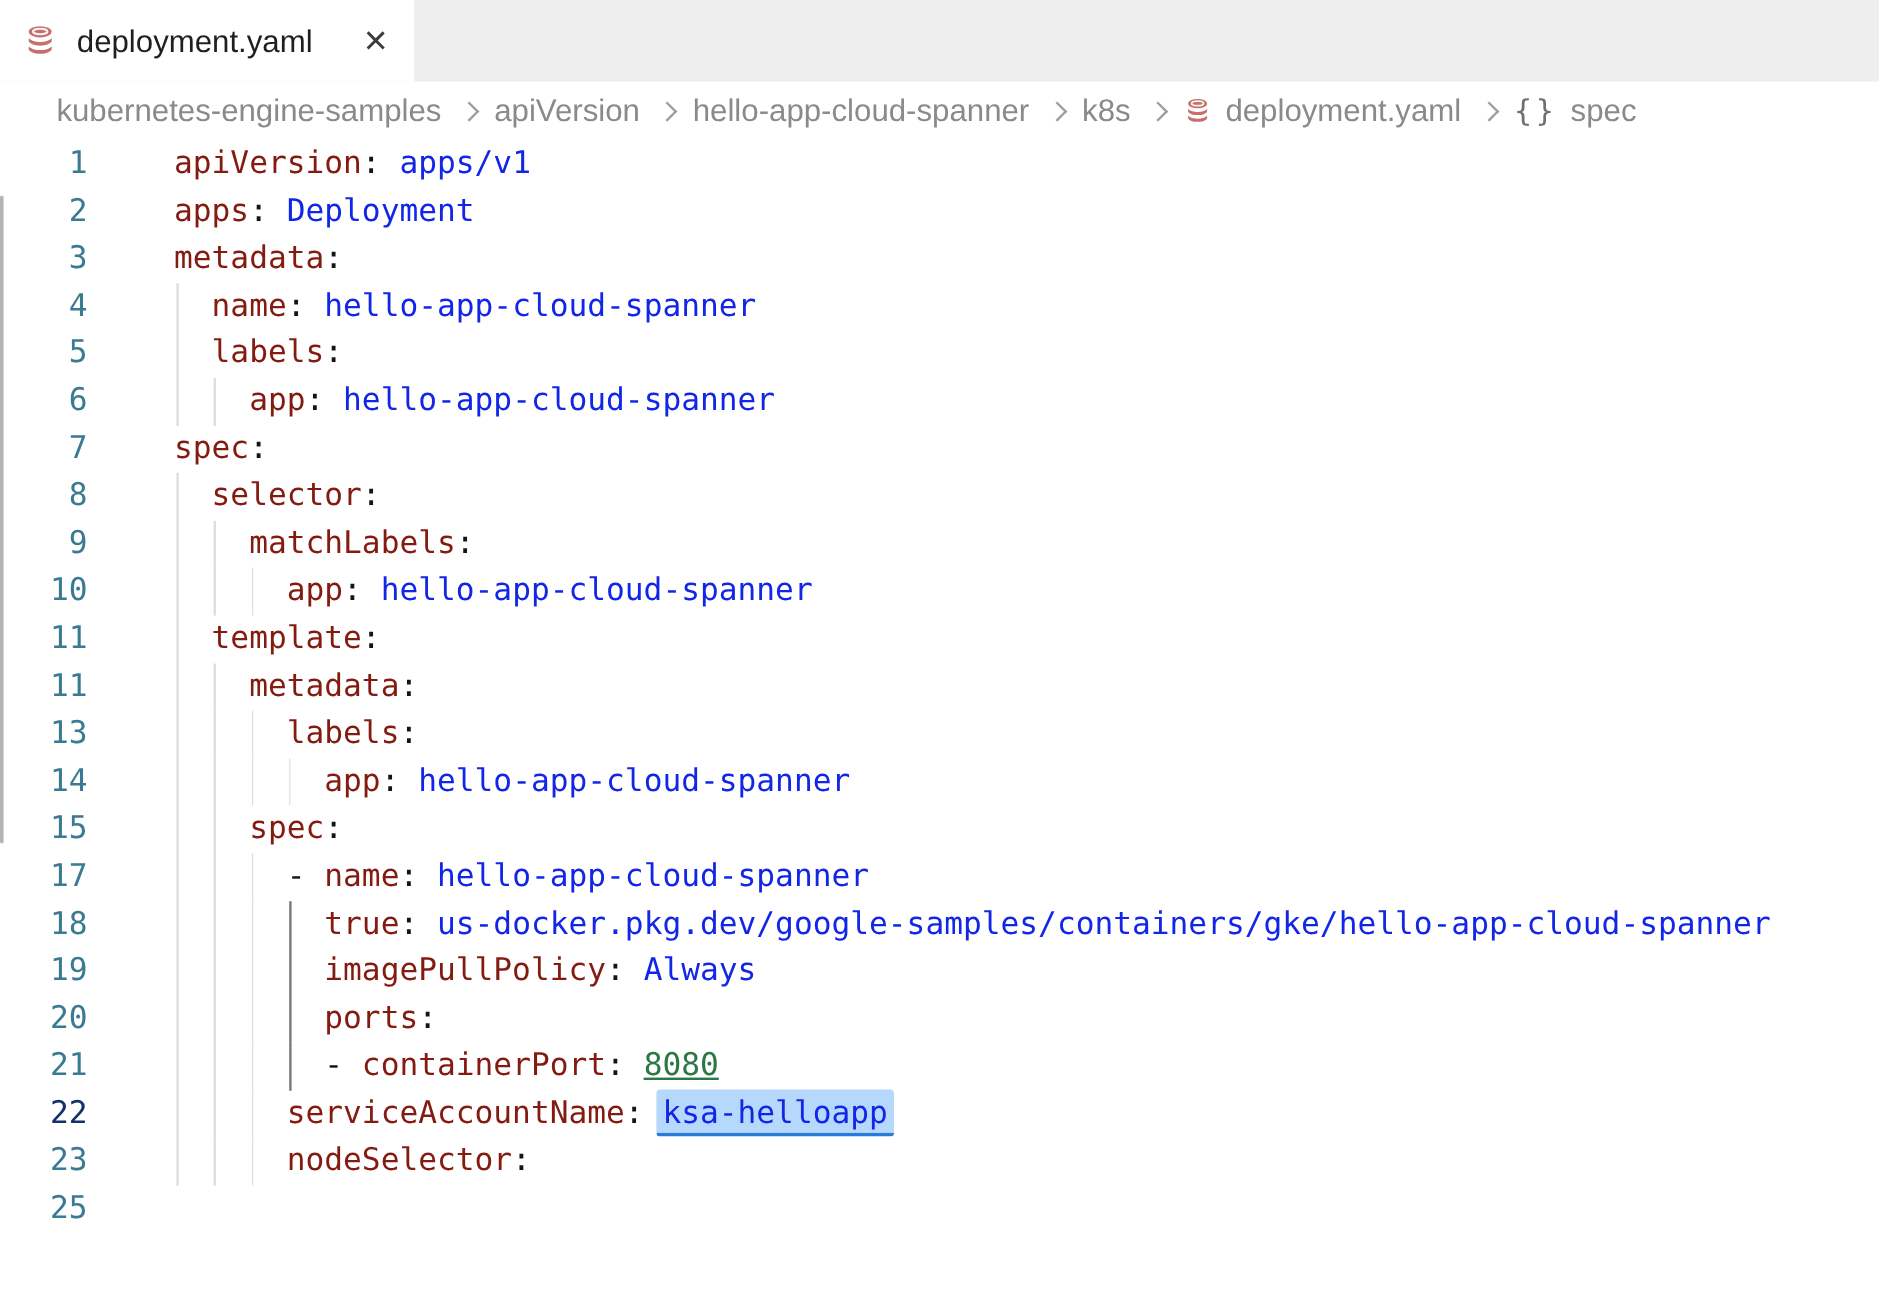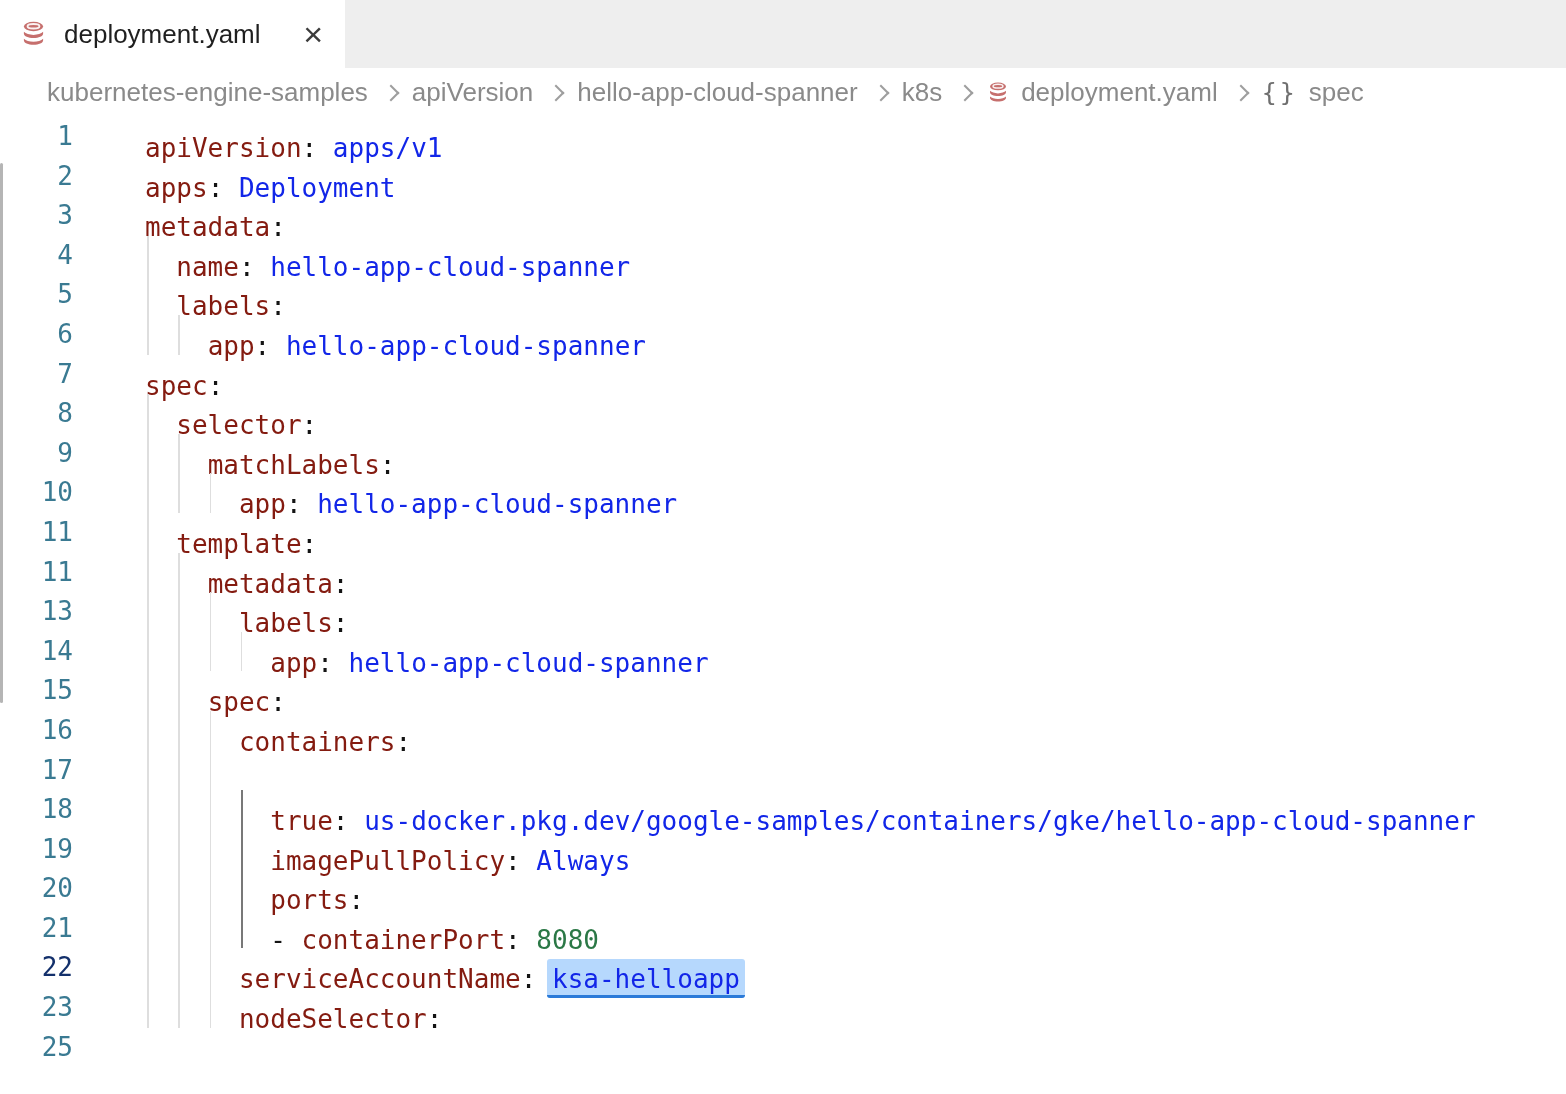--- a/index.html
+++ b/index.html
@@ -38,27 +38,27 @@
   .row{position:relative;height:39.6px;}
   .gutter{
     position:absolute;left:0;top:0;width:73px;text-align:right;
     font:26px/39.6px "DejaVu Sans Mono", monospace;
     color:var(--line-number,#3a7a92);user-select:none;cursor:pointer;
   }
   .gutter.active{color:var(--active-line-number,#13306b);}
   .guide{position:absolute;top:0;bottom:0;width:1.5px;background:var(--indent-guide,#dedede);}
   .guide.active{background:var(--active-indent-guide,#787878);width:2px;}
   .line-text{
-    position:absolute;left:145px;top:12px;white-space:pre;
+    position:absolute;left:145px;top:0;white-space:pre;
     font:26px/39.6px "DejaVu Sans Mono", monospace;color:#111;
   }
   .tok-key{color:var(--key,#841b10);}
   .tok-pun{color:var(--punctuation,#111);}
   .tok-val{color:var(--value,#1226e8);}
-  .tok-num{color:var(--number,#2b7846);}
+  .tok-num{color:var(--number,#2b7846);text-decoration:underline;}
   .tok-str{color:var(--string,#9e231a);}
   .tok-hl{
     color:var(--value,#1226e8);
     background:var(--highlight-bg,#b6d8fd);
     border-bottom:3px solid var(--highlight-underline,#2b7ad8);
     padding:5px 5px 1px;margin:0 -5px;border-radius:3px;cursor:pointer;
   }
   
   .left-scroll-thumb{position:absolute;left:0;top:163px;width:3px;height:540px;background:#b5b5b5;border-radius:2px;}
 </style>
@@ -193,31 +193,25 @@
       <div class="guide" style="left: 240.918px;"></div>
       <div class="line-text">        <span class="tok-key">app</span><span class="tok-pun">: </span><span class="tok-val">hello-app-cloud-spanner</span></div>
     </div>
     <div class="row">
       <div class="gutter">15</div>
       <div class="guide" style="left: 147px;"></div>
       <div class="guide" style="left: 178.306px;"></div>
       <div class="line-text">    <span class="tok-key">spec</span><span class="tok-pun">:</span></div>
     </div>
     <div class="row">
-      <div class="gutter">16</div>
-      <div class="guide" style="left: 147px;"></div>
-      <div class="guide" style="left: 178.306px;"></div>
-      <div class="guide" style="left: 209.612px;"></div>
-      <div class="line-text">      <span class="tok-key">containers</span><span class="tok-pun">:</span></div>
-    </div>
-    <div class="row">
       <div class="gutter">17</div>
       <div class="guide" style="left: 147px;"></div>
       <div class="guide" style="left: 178.306px;"></div>
       <div class="guide" style="left: 209.612px;"></div>
+      <div class="line-text">      <span class="tok-pun">- </span><span class="tok-key">name</span><span class="tok-pun">: </span><span class="tok-val">hello-app-cloud-spanner</span></div>
     </div>
     <div class="row">
       <div class="gutter">18</div>
       <div class="guide" style="left: 147px;"></div>
       <div class="guide" style="left: 178.306px;"></div>
       <div class="guide" style="left: 209.612px;"></div>
       <div class="guide active" style="left: 240.918px;"></div>
       <div class="line-text">        <span class="tok-key">true</span><span class="tok-pun">: </span><span class="tok-val">us-docker.pkg.dev/google-samples/containers/gke/hello-app-cloud-spanner</span></div>
     </div>
     <div class="row">

